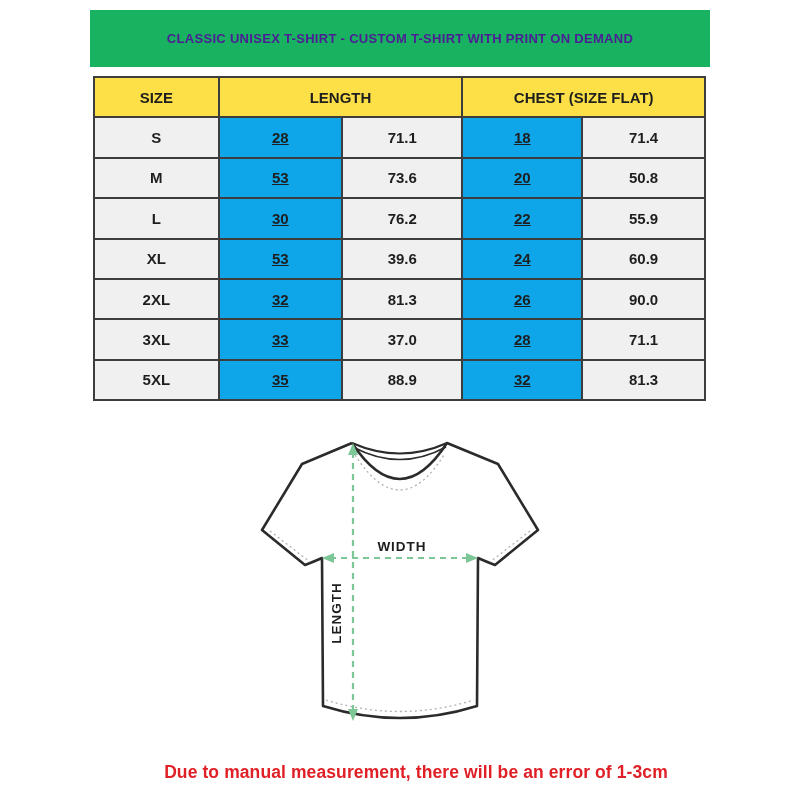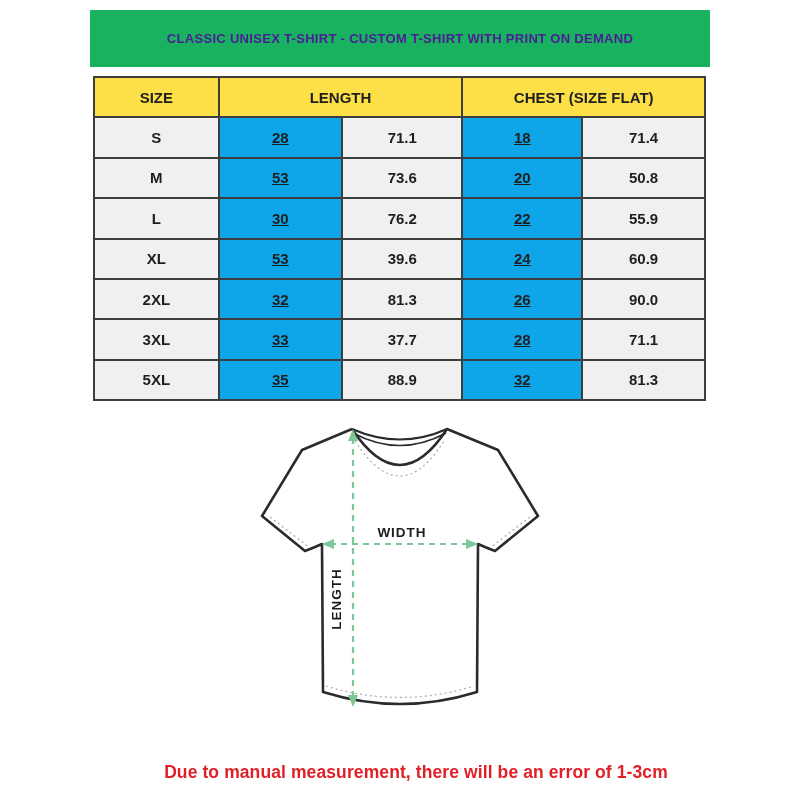--- a/index.html
+++ b/index.html
@@ -17,21 +17,21 @@
     position:absolute;left:93px;top:76px;width:613px;height:325px;
     border-collapse:collapse;table-layout:fixed;
   }
   .size-table th,.size-table td{
     border:2px solid #3d3d3d;text-align:center;vertical-align:middle;
     font-size:15px;font-weight:bold;color:#1e1e1e;padding:0;
   }
   .size-table th{background:#fde047;}
   .size-table td.g{background:#f0f0f0;}
   .size-table td.w{background:#0ea5e9;text-decoration:underline;}
-  .tshirt-wrap{position:absolute;left:250px;top:416px;width:300px;height:310px;}
+  .tshirt-wrap{position:absolute;left:250px;top:430px;width:300px;height:310px;}
   .note{
     position:absolute;left:16px;top:762px;width:800px;text-align:center;
     font-weight:bold;font-size:17.5px;letter-spacing:.1px;
   }
 </style>
 </head>
 <body>
 
 <div class="canvas">
 
@@ -84,21 +84,21 @@
       <tr>
         <td class="g">2XL</td>
         <td class="w">32</td>
         <td class="g">81.3</td>
         <td class="w">26</td>
         <td class="g">90.0</td>
       </tr>
       <tr>
         <td class="g">3XL</td>
         <td class="w">33</td>
-        <td class="g">37.7</td>
+        <td class="g">37.0</td>
         <td class="w">28</td>
         <td class="g">71.1</td>
       </tr>
       <tr>
         <td class="g">5XL</td>
         <td class="w">35</td>
         <td class="g">88.9</td>
         <td class="w">32</td>
         <td class="g">81.3</td>
       </tr>

